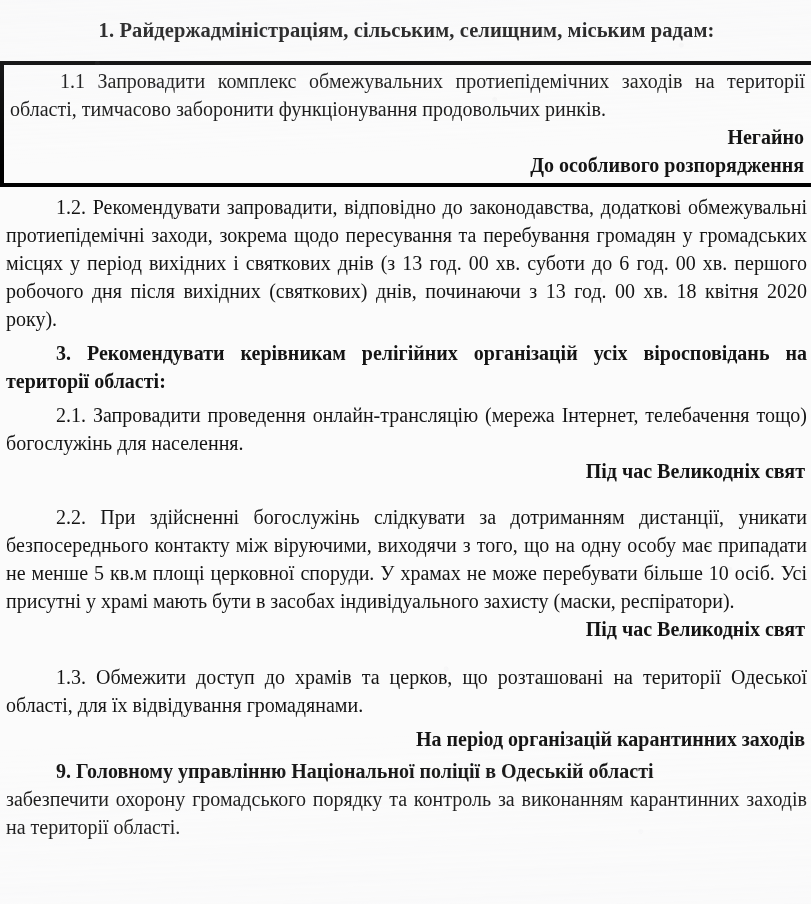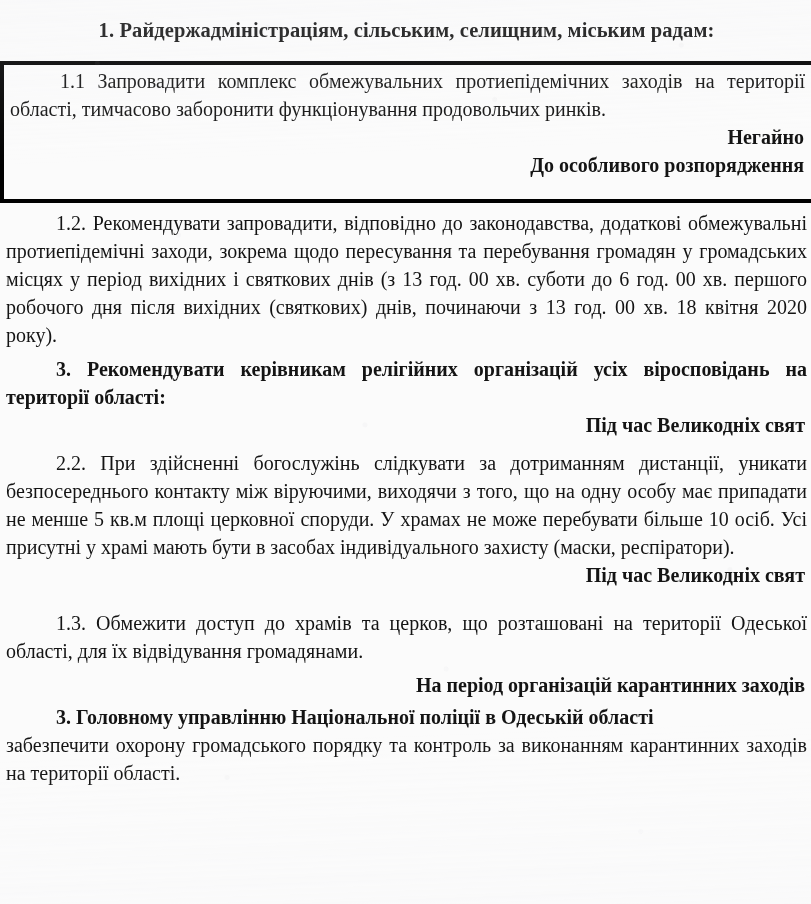--- a/index.html
+++ b/index.html
@@ -95,21 +95,21 @@
     font-weight: bold;
   }
 
   
 
   .framed-box {
     position: relative;
     border: 4px solid #000000;
     border-right: none;
     margin: 3px -4px 0 -6px;
-    padding: 2px 6px 20px 6px;
+    padding: 2px 6px 4px 6px;
     box-sizing: border-box;
     width: calc(100% + 10px);
   }
 
   .framed-box .para,
   .framed-box .right-line {
     padding-right: 0;
   }
 
   .framed-box .right-line {
@@ -117,21 +117,21 @@
   }
 
   
 
   .gap-sm { height: 6px; }
   .gap-md { height: 14px; }
 
   #clause-1-2 { margin-top: 6px; }
   #section-2-heading { margin-top: 6px; }
   #clause-2-1 { margin-top: 6px; }
-  #clause-2-2 { margin-top: 10px; }
+  #clause-2-2 { margin-top: 18px; }
   #clause-2-3 { margin-top: 6px; }
   #section-3-heading { margin-top: 4px; }
 </style>
 </head>
 <body>
 
 <div class="scan-grain"></div>
 
 <div class="page">
 
@@ -141,32 +141,33 @@
   <section class="framed-box">
     <p class="para">1.1 Запровадити комплекс обмежувальних протиепідемічних заходів на території області, тимчасово заборонити функціонування продовольчих ринків.</p>
     <p class="right-line">Негайно</p>
     <p class="right-line">До особливого розпорядження</p>
   </section>
 
   <p class="para" id="clause-1-2">1.2. Рекомендувати запровадити, відповідно до законодавства, додаткові обмежувальні протиепідемічні заходи, зокрема щодо пересування та перебування громадян у громадських місцях  у період вихідних і святкових днів (з 13 год. 00 хв. суботи до 6 год. 00 хв. першого робочого дня після вихідних (святкових) днів, починаючи з 13 год. 00 хв. 18 квітня 2020 року).</p>
 
   <p class="para bold" id="section-2-heading">3. Рекомендувати керівникам релігійних організацій усіх віросповідань на території області:</p>
 
+  <p class="para" id="clause-2-1">2.1. Запровадити проведення онлайн-трансляцію (мережа Інтернет, телебачення тощо) богослужінь для населення.</p>
 
   <p class="right-line">Під час Великодніх свят</p>
 
   <p class="para" id="clause-2-2">2.2. При здійсненні богослужінь слідкувати за дотриманням дистанції, уникати безпосереднього контакту між віруючими, виходячи з того, що на одну особу має припадати не менше 5 кв.м площі церковної споруди. У храмах не може перебувати більше 10 осіб. Усі присутні у храмі мають бути в засобах індивідуального захисту (маски, респіратори).</p>
 
   <p class="right-line">Під час Великодніх свят</p>
 
   <div class="gap-md"></div>
 
   <p class="para" id="clause-2-3">1.3. Обмежити доступ до храмів та церков, що розташовані  на території Одеської області, для їх відвідування  громадянами.</p>
 
   <div class="gap-sm"></div>
 
   <p class="right-line">На період організацій карантинних заходів</p>
 
-  <p class="para bold" id="section-3-heading">3. Головному управлінню Національної поліції в Одеській області</p>
+  <p class="para bold" id="section-3-heading">9. Головному управлінню Національної поліції в Одеській області</p>
 
   <p class="para" style="text-indent:0;">забезпечити охорону громадського порядку та контроль за виконанням карантинних заходів  на території області.</p>
 
 </div>
 
 </body></html>

